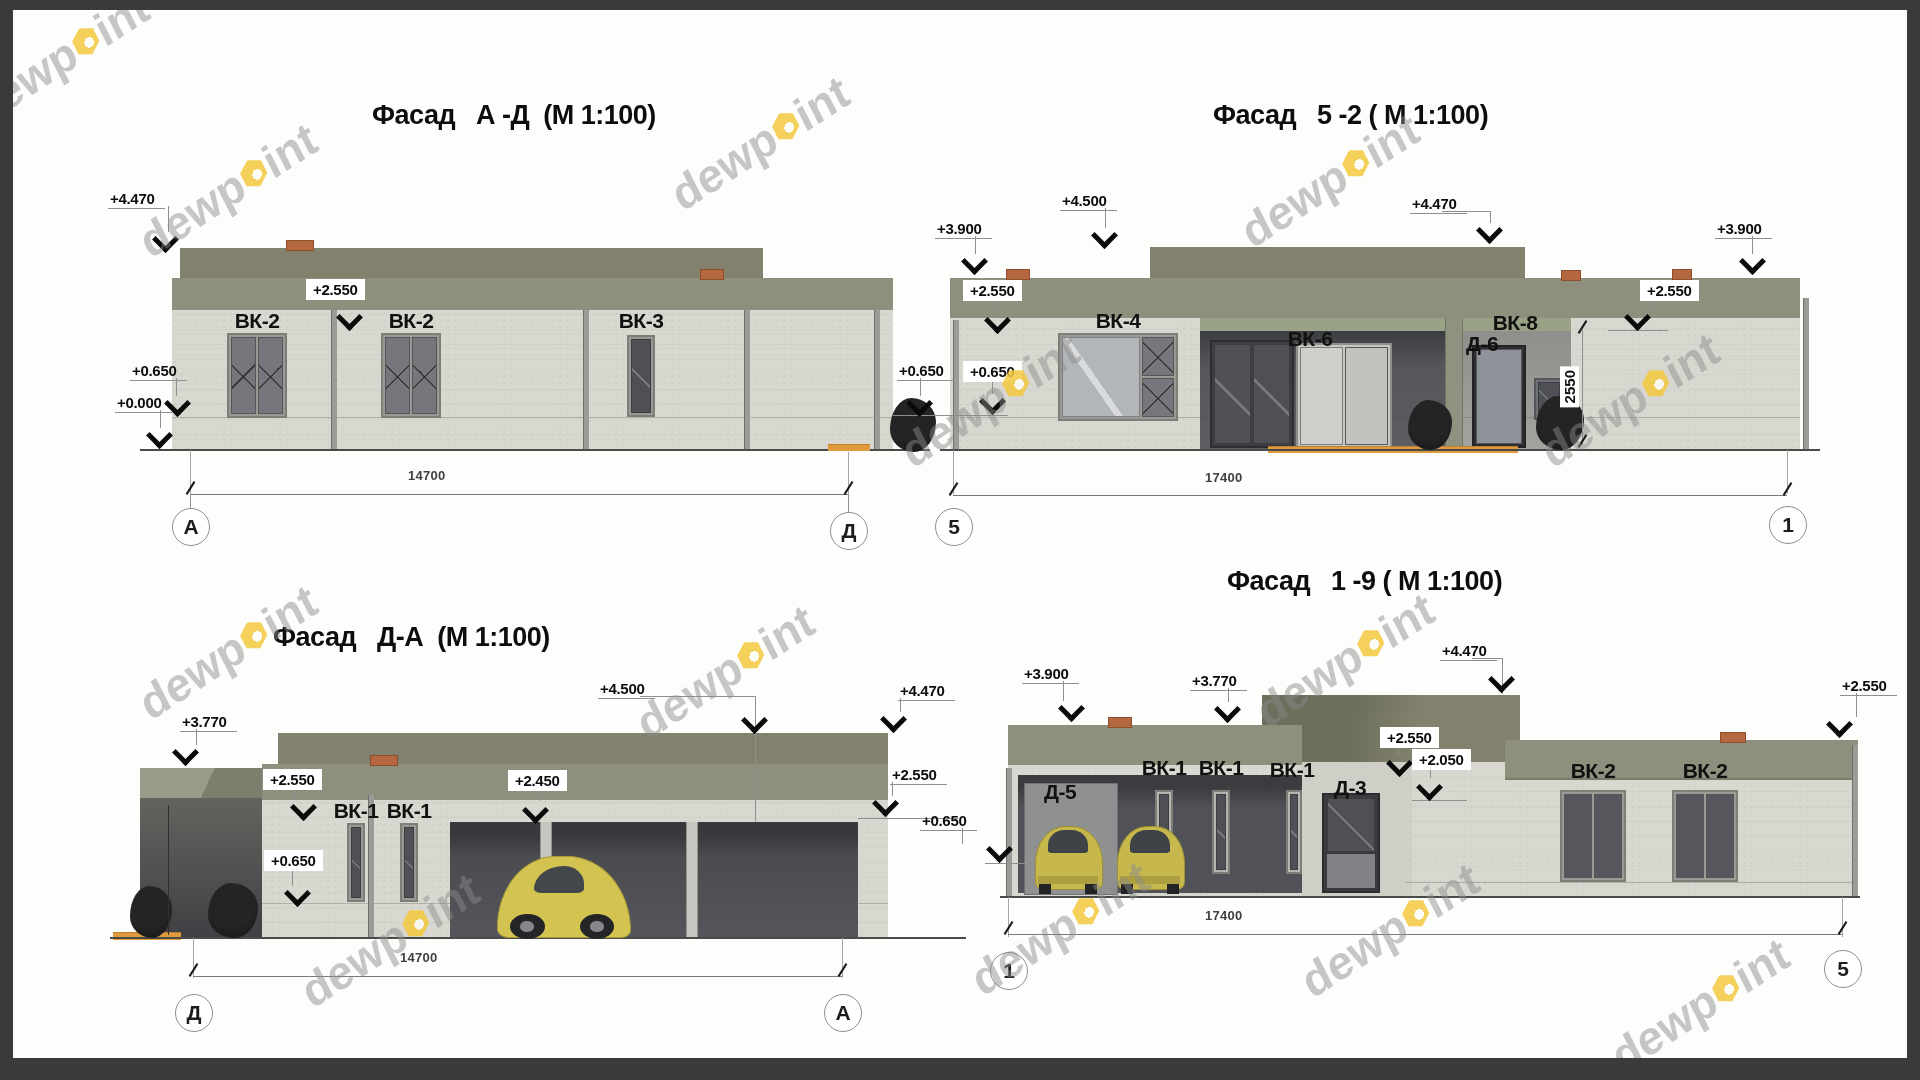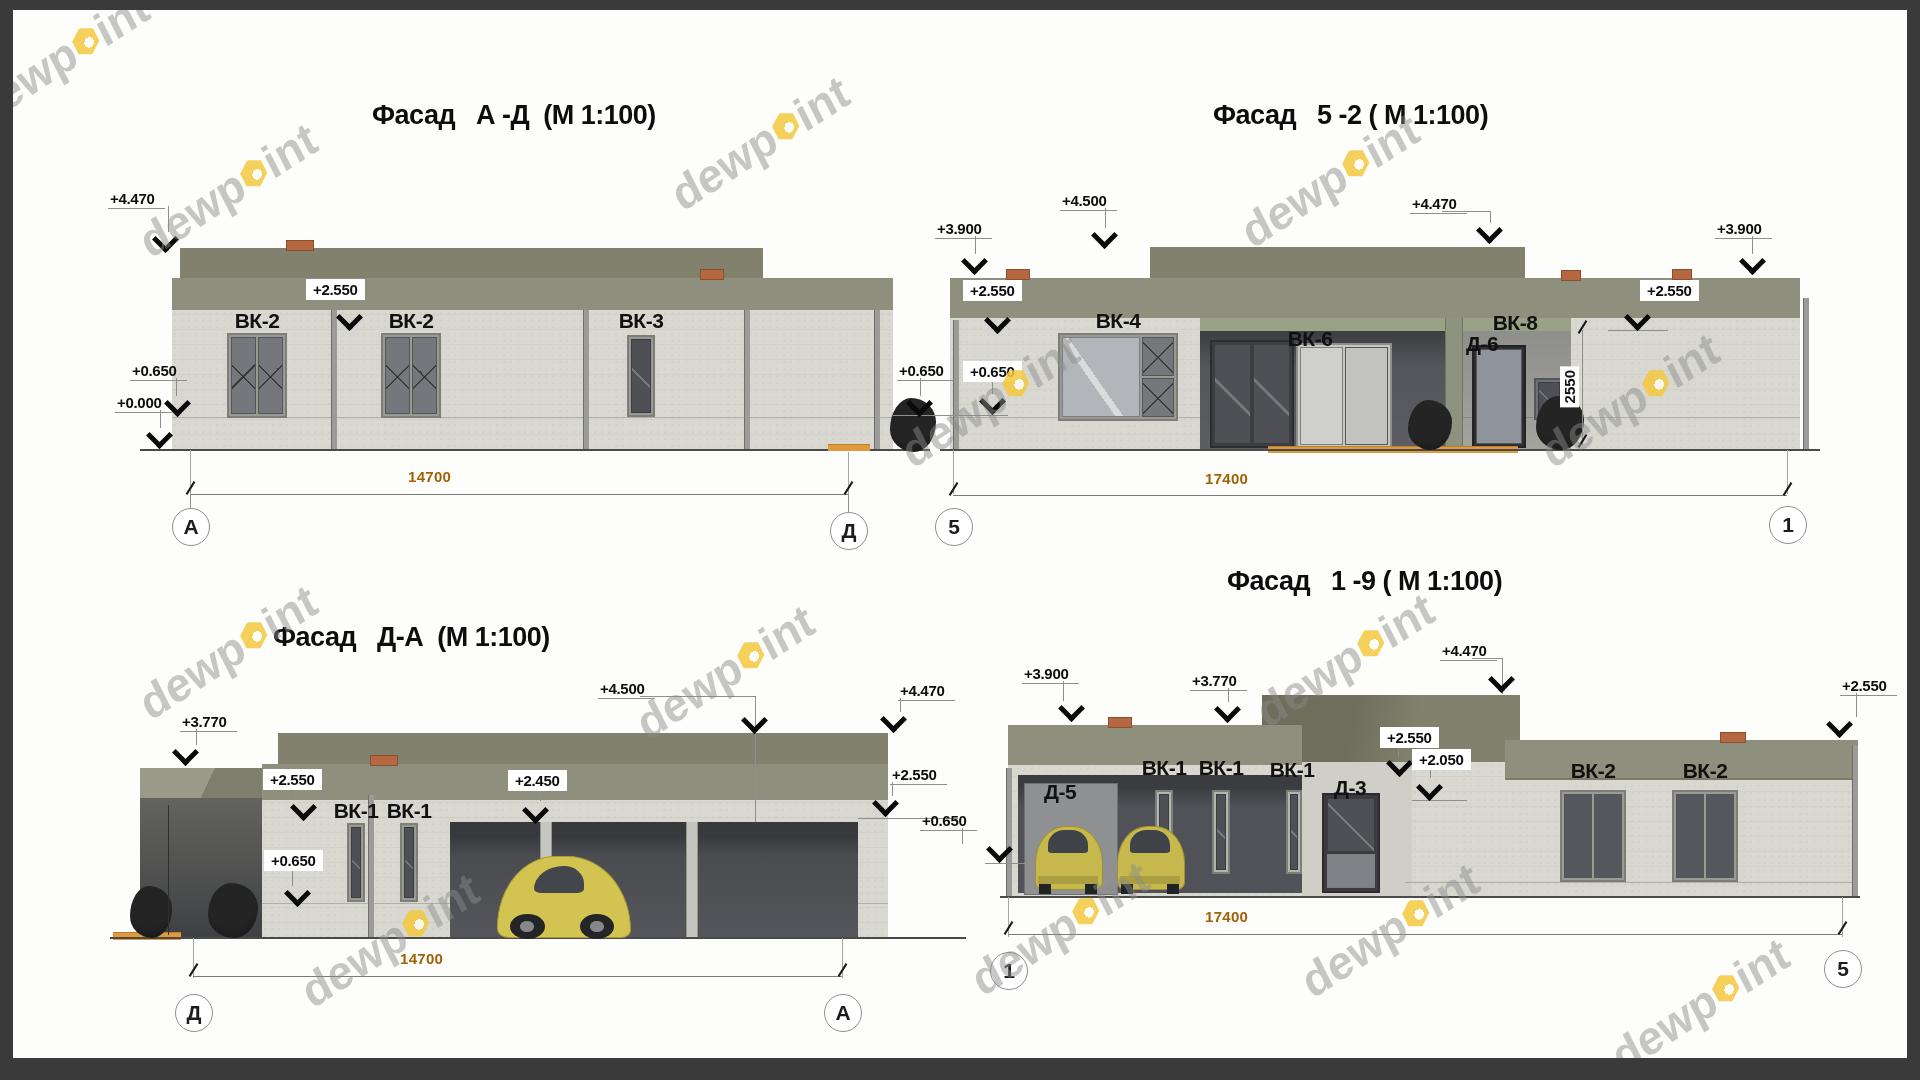--- a/index.html
+++ b/index.html
@@ -32,21 +32,21 @@
   .wlab{position:absolute;width:60px;text-align:center;font-size:21px;font-weight:bold;color:#111;letter-spacing:-0.5px;z-index:12;}
   .lvl{position:absolute;font-size:15px;font-weight:bold;color:#0c0c0c;letter-spacing:-0.3px;border-bottom:1px solid #8f8f8f;padding:0 10px 1px 2px;z-index:12;white-space:pre;}
   .lvl.boxed{background:#fff;border-bottom:none;padding:2px 7px;z-index:12;}
   .chev{position:absolute;width:14px;height:14px;border-right:5px solid #0a0a0a;border-bottom:5px solid #0a0a0a;transform:rotate(45deg);z-index:12;}
   .vline{position:absolute;width:1px;background:#8f8f8f;z-index:11;}
   .hline{position:absolute;height:1px;background:#8f8f8f;z-index:11;}
   
   .dimline{position:absolute;height:1px;background:#7a7a7a;z-index:11;}
   .extline{position:absolute;width:1px;background:#a5a5a5;z-index:11;}
   .tick{position:absolute;width:15px;height:2px;background:#1a1a1a;transform:rotate(-58deg);z-index:12;}
-  .dimtext{position:absolute;font-size:15px;font-weight:bold;color:#a16207;letter-spacing:0.3px;z-index:12;}
+  .dimtext{position:absolute;font-size:13px;font-weight:bold;color:#404040;letter-spacing:0.3px;z-index:12;}
   .axc{position:absolute;width:36px;height:36px;border:1px solid #8f8f8f;border-radius:50%;background:#fff;display:flex;align-items:center;justify-content:center;font-size:21px;font-weight:bold;color:#1c1c1c;z-index:12;}
   
   .bush{position:absolute;background:radial-gradient(circle at 45% 35%,#232423 55%,#141414 100%);border-radius:46% 54% 48% 52%/58% 44% 56% 42%;z-index:7;}
   .car{position:absolute;z-index:7;}
   .car .dome{position:absolute;left:0;top:0;width:100%;height:100%;background:#d3c452;border-radius:48% 52% 8% 10%/95% 100% 10% 12%;border:1px solid #a89a38;}
   .car .cwin{position:absolute;left:28%;top:12%;width:38%;height:34%;background:#43464a;border-radius:60% 40% 15% 15%/85% 65% 15% 15%;}
   .car .w1,.car .w2{position:absolute;width:26%;height:32%;background:#232527;border-radius:50%;top:72%;}
   .car .w1{left:10%;} .car .w2{left:63%;}
   .car .hub{position:absolute;left:30%;top:30%;width:40%;height:40%;background:#85878a;border-radius:50%;}
   .carf{position:absolute;z-index:7;filter:brightness(.94);}

